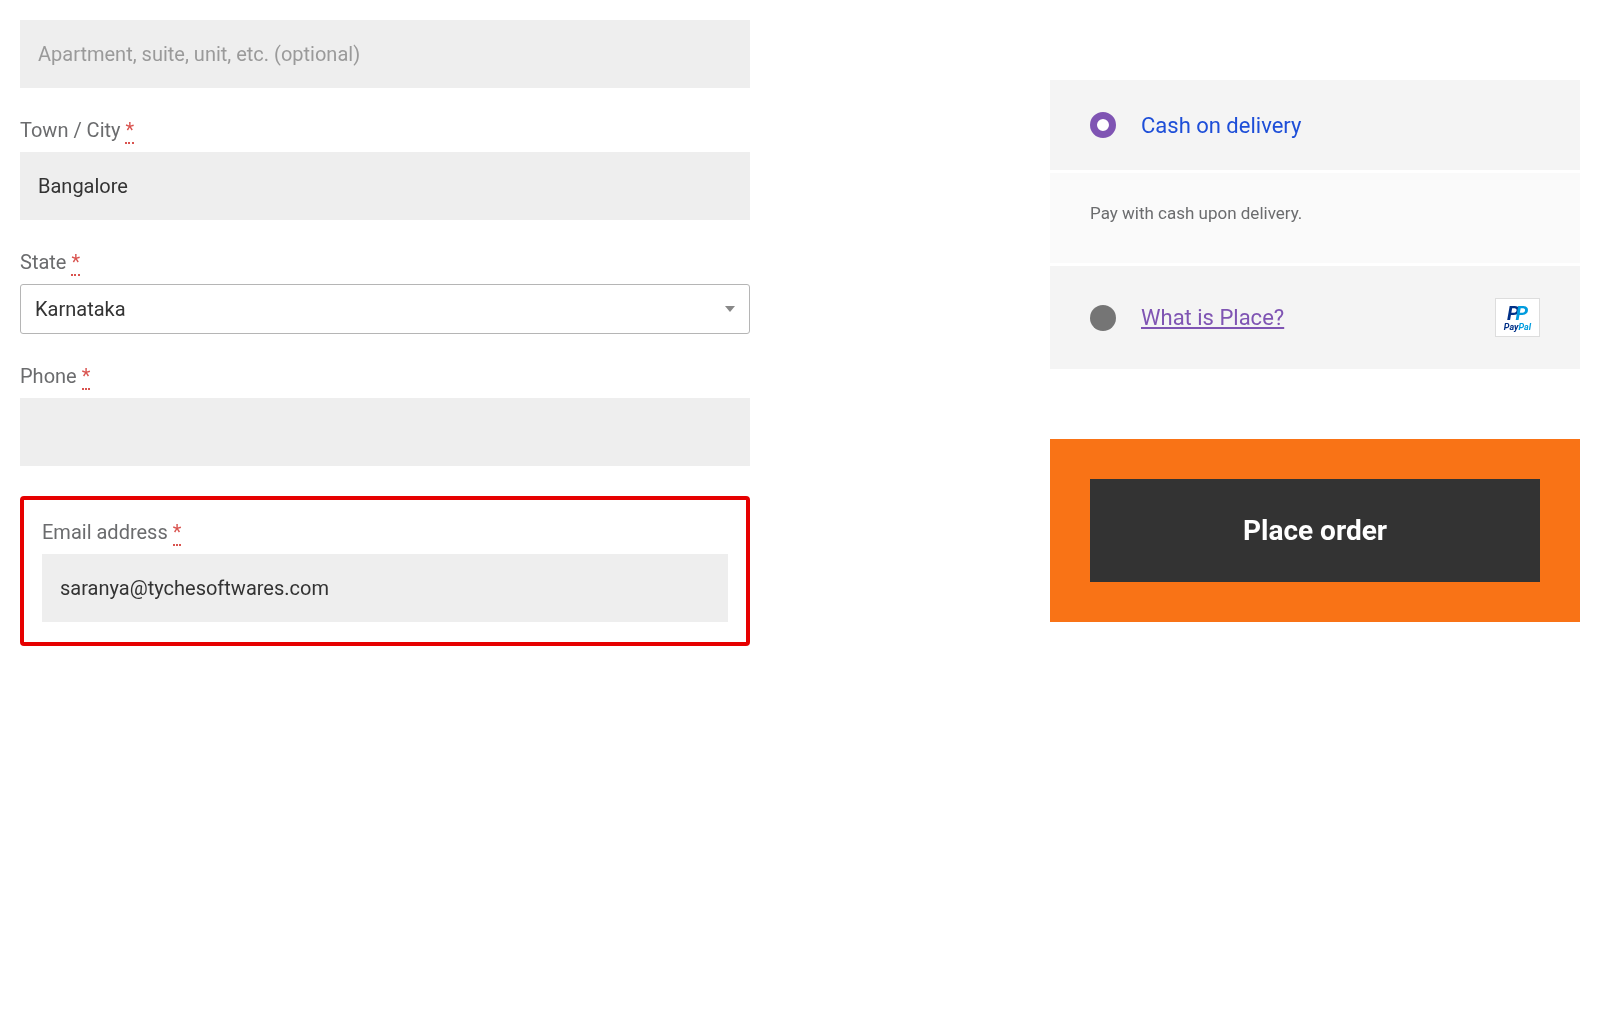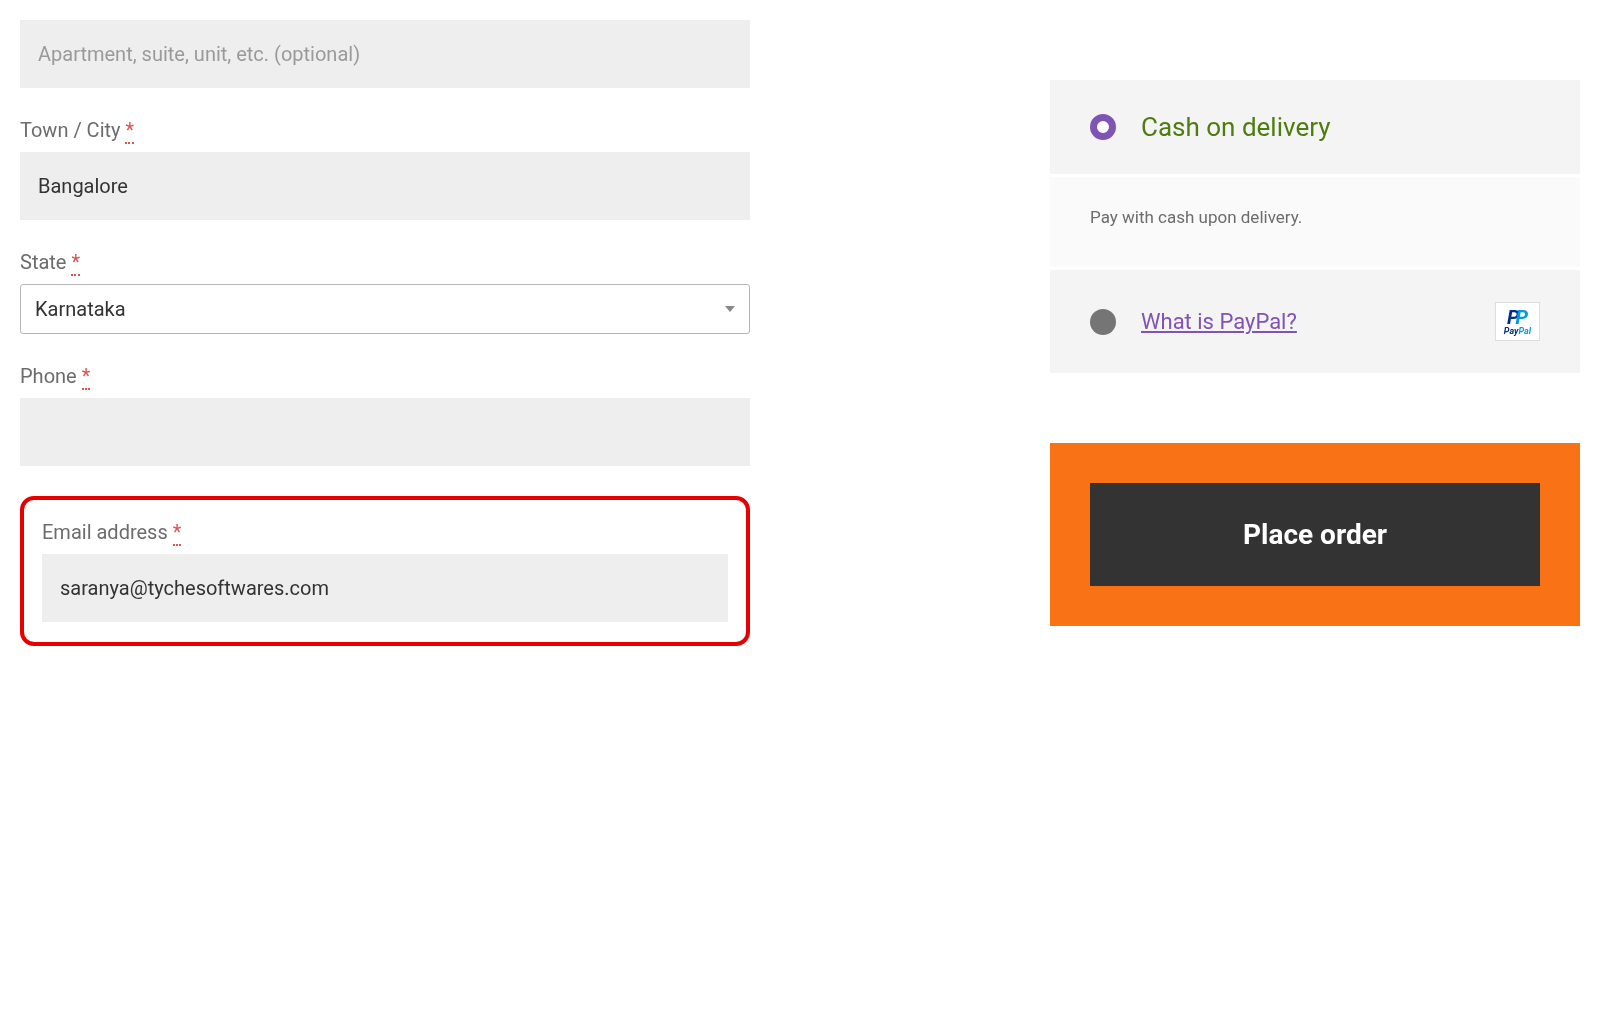--- a/index.html
+++ b/index.html
@@ -65,21 +65,21 @@
     }
     .chevron-down {
       width: 0;
       height: 0;
       border-left: 5px solid transparent;
       border-right: 5px solid transparent;
       border-top: 6px solid #888;
     }
     .email-highlight {
       border: 4px solid #e60000;
-      border-radius: 14px;
+      border-radius: 4px;
       padding: 20px 18px;
     }
     .payment-box {
       background: #f4f4f4;
       margin-top: 60px;
     }
     .payment-option {
       padding: 32px 40px;
       display: flex;
       align-items: center;
@@ -98,22 +98,22 @@
       flex-shrink: 0;
     }
     .radio-unselected {
       width: 26px;
       height: 26px;
       border-radius: 50%;
       background: #757575;
       flex-shrink: 0;
     }
     .payment-label {
-      font-size: 26px;
-      color: #4d7c0f;
+      font-size: 22px;
+      color: #1d4ed8;
     }
     .payment-desc {
       padding: 30px 40px 40px 40px;
       background: #fafafa;
       font-size: 17px;
       color: #6b6c6e;
       border-bottom: 3px solid #fff;
     }
     .paypal-link {
       color: #7f54b3;
@@ -227,21 +227,21 @@
     <div class="payment-box">
       <div class="payment-option">
         <span class="radio-selected"></span>
         <span class="payment-label">Cash on delivery</span>
       </div>
       <div class="payment-desc">Pay with cash upon delivery.</div>
       <div class="payment-option">
         <div class="paypal-row">
           <div class="paypal-left">
             <span class="radio-unselected"></span>
-            <a href="#" class="paypal-link">What is PayPal?</a>
+            <a href="#" class="paypal-link">What is Place?</a>
           </div>
           <div class="paypal-logo">
             <div class="paypal-logo-icon">
                 <span class="paypal-p1">P</span>
                 <span class="paypal-p2">P</span>
               </div>
             <div class="paypal-logo-text"><span>Pay</span><span class="pal">Pal</span></div>
           </div>
         </div>
       </div>

